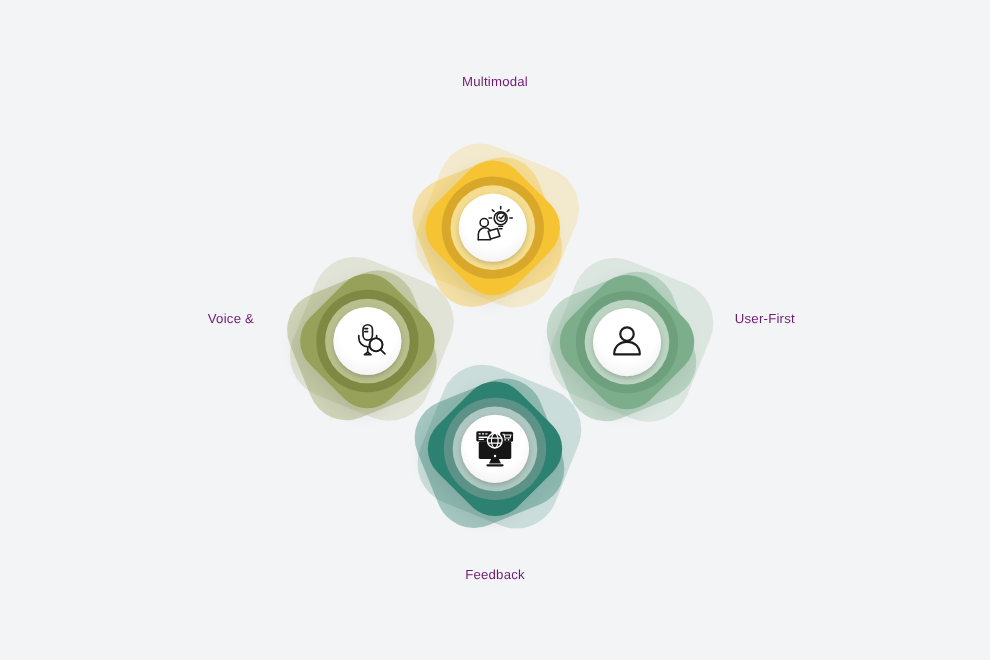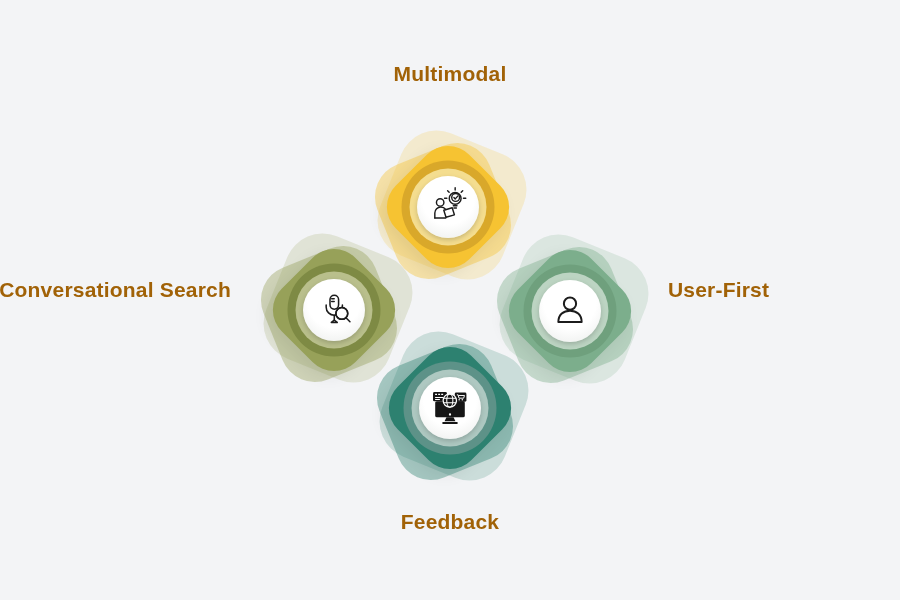--- a/index.html
+++ b/index.html
@@ -46,22 +46,22 @@
     width:62px; height:62px; border-radius:50%;
     background:radial-gradient(circle at 50% 36%, #ffffff 52%, #e9ebe9 100%);
     box-shadow:0 2px 5px rgba(0,0,0,.18);
     display:flex; align-items:center; justify-content:center;
   }
   .disc svg { display:block; }
 
   
   .label {
     position:absolute;
-    font-size:21px; font-weight:700; line-height:20px;
-    letter-spacing:.2px; color:#a16207; white-space:nowrap;
+    font-size:12px; font-weight:400; line-height:20px;
+    letter-spacing:.2px; color:#701a75; white-space:nowrap;
   }
   .label span { display:block; }
   .label-top    { left:450px; top:64px;  transform:translateX(-50%); text-align:center; }
   .label-bottom { left:450px; top:512px; transform:translateX(-50%); text-align:center; }
   .label-left   { right:669px; top:280px; text-align:right; }
   .label-right  { left:668px;  top:280px; text-align:right; }
 
   .stroke-icon { stroke:#1c1c1c; fill:none; stroke-width:1.7; stroke-linecap:round; stroke-linejoin:round; }
 </style>
 </head>
@@ -160,21 +160,21 @@
       <circle cx="34.9" cy="13.4" r="0.8" fill="#ffffff"></circle>
     </svg>
   </div>
 </div>
 
 <div class="label label-top">
   <span>Multimodal</span>
 </div>
 
 <div class="label label-left">
-  <span>Conversational Search</span>
+  <span>Voice &amp;</span>
 </div>
 
 <div class="label label-right">
   <span>User-First</span>
 </div>
 
 <div class="label label-bottom">
   <span>Feedback</span>
 </div>
 

